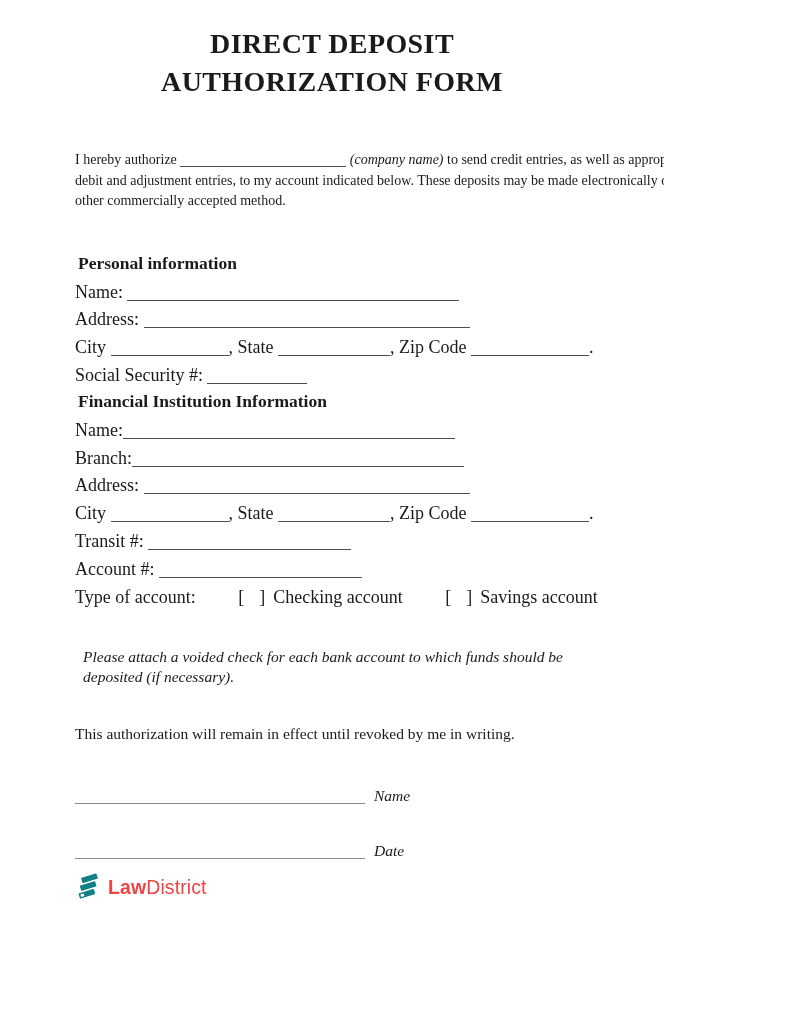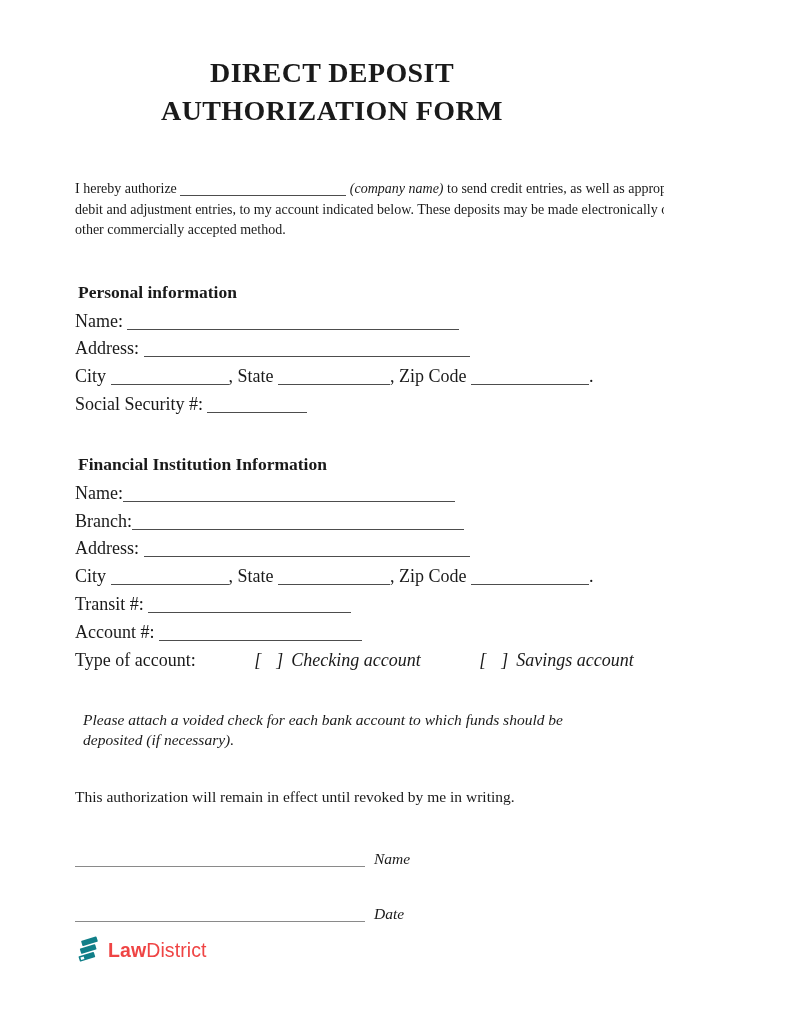--- a/index.html
+++ b/index.html
@@ -5,63 +5,63 @@
   html, body { margin:0; padding:0; background:#ffffff; }
   body {
     width:800px; height:1035px;
     font-family:"Liberation Serif", serif;
     color:#1a1a1a;
     overflow:hidden;
   }
   .page {
     box-sizing:border-box;
     width:664px; height:1035px;
-    padding:54px 87px 0 75px;
+    padding:25px 87px 0 75px;
     overflow:hidden;
   }
   .title {
     font-size:28px; font-weight:bold;
     line-height:1.34; letter-spacing:0.4px;
     text-align:center;
     margin:0 -87px 0 -75px;
   }
   .intro {
     margin:50px 0 0 0;
     font-size:14px; line-height:20.5px;
     width:642px;
   }
   .it { font-style:italic; }
   .section-heading {
     font-size:17.5px; font-weight:bold;
     margin:0; padding-left:3px;
     line-height:22px;
   }
   .sh-personal { margin-top:40px; }
-  .sh-financial { margin-top:34px; }
+  .sh-financial { }
   .rows { margin-top:5px; }
   .formrow {
     font-size:18px; line-height:27.8px;
     white-space:nowrap;
   }
   .blank {
     display:inline-block;
     border-bottom:1px solid #4d4d4d;
     height:12px;
     vertical-align:-3px;
   }
   .w-long    { width:332px; }
   .w-addr    { width:326px; }
   .w-city    { width:118px; }
   .w-state   { width:112px; }
   .w-zip     { width:118px; }
   .w-ssn     { width:100px; }
   .w-num     { width:203px; }
   .w-company { width:166px; }
   .w-sig     { width:290px; border-bottom-color:#8a8a8a; }
-  .acct-opt { margin-left:54px;font-style:italic; }
+  .acct-opt { margin-left:38px; }
   .cb { white-space:pre; }
   .cb .close-bracket { margin-left:15px; }
   .cb-label { margin-left:8px; }
   .note-italic {
     margin:36px 0 0 8px;
     font-size:15.5px; font-style:italic; line-height:20px;
   }
   .note-plain {
     margin:37px 0 0 0;
     font-size:15.5px; line-height:20px;

